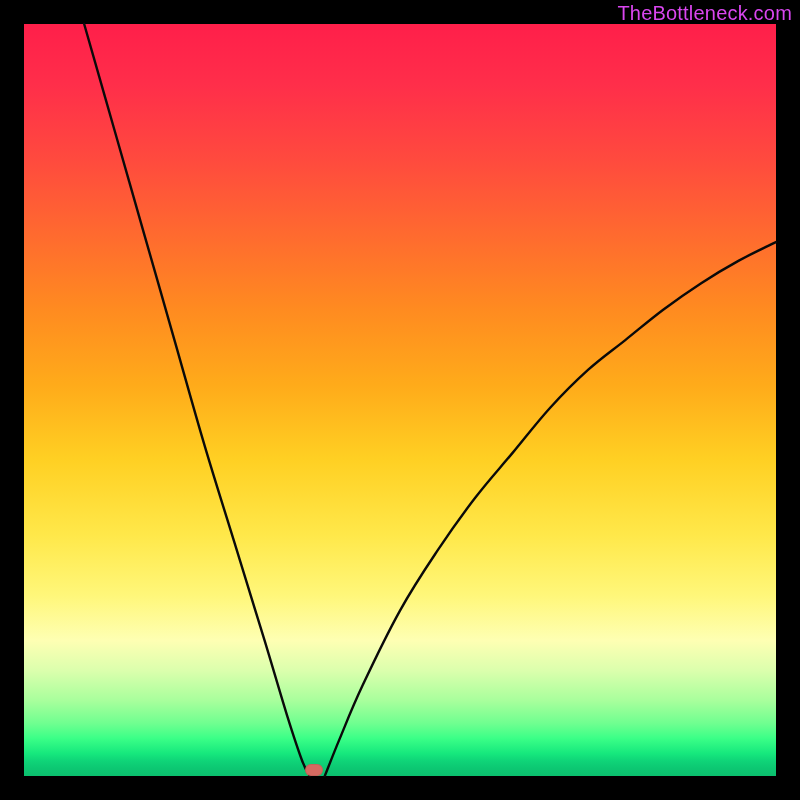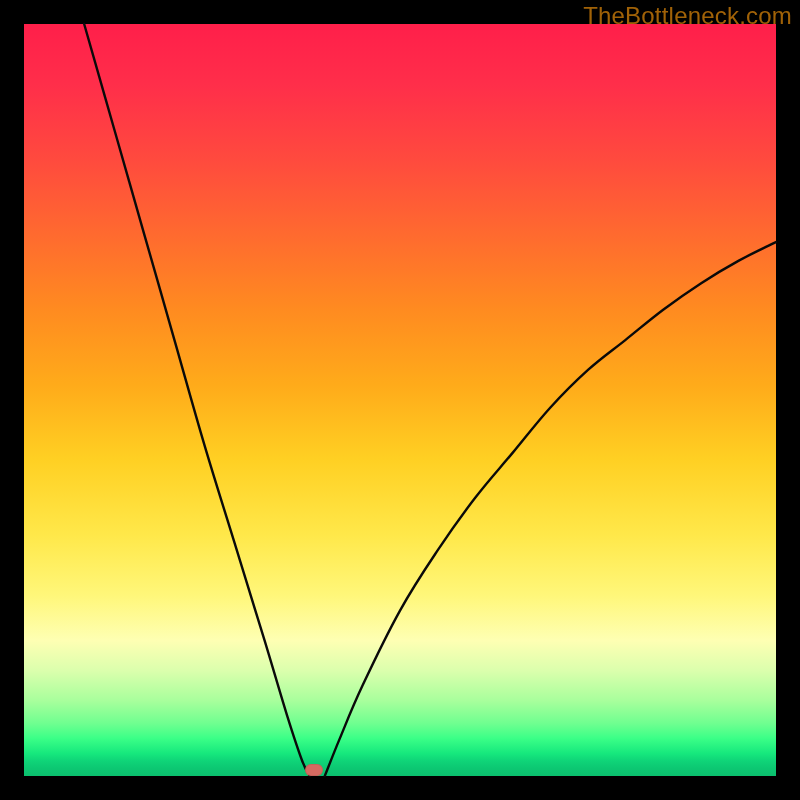--- a/index.html
+++ b/index.html
@@ -43,22 +43,22 @@
       #16e87d 97%,
       #0fd478 98%,
       #0cc772 99%,
       #0bbf6e 100%
     );
   }
   .attribution {
     position: absolute;
     top: 2px;
     right: 8px;
-    color: #a16207;
-    font-size: 24px;
+    color: #d946ef;
+    font-size: 20px;
     font-weight: 500;
     letter-spacing: 0.2px;
     user-select: none;
   }
   svg.curve-layer {
     position: absolute;
     left: 0;
     top: 0;
     width: 752px;
     height: 752px;

